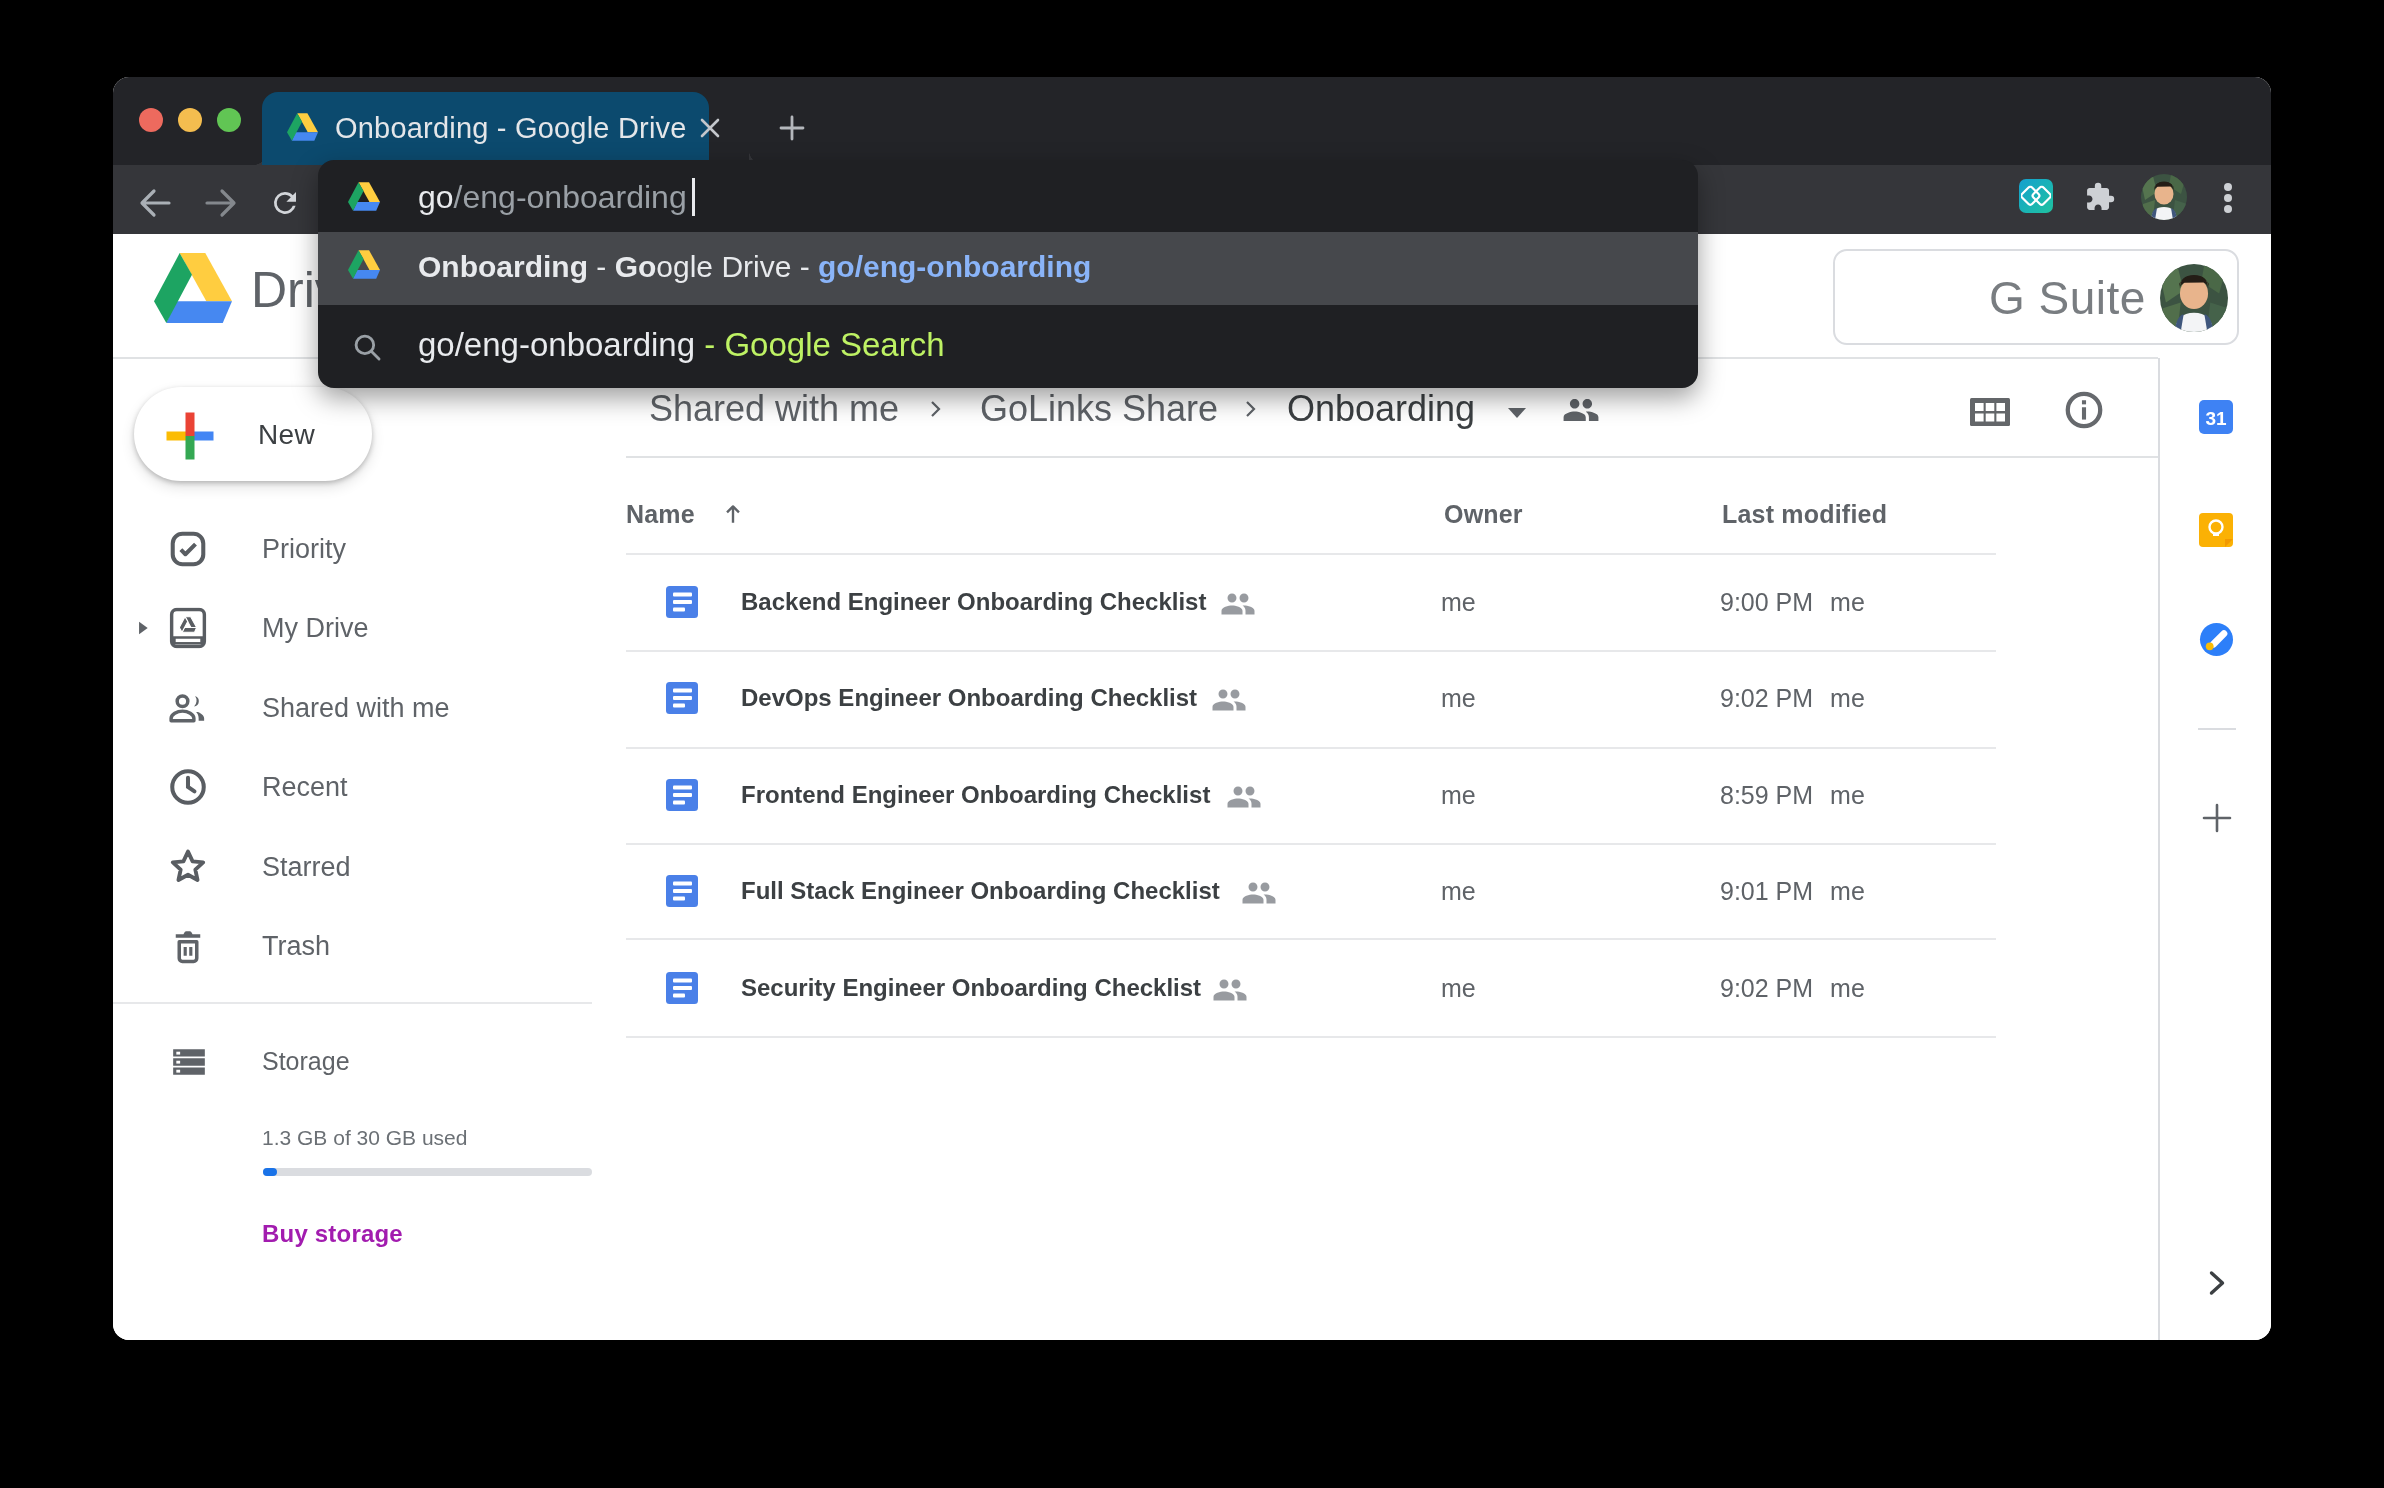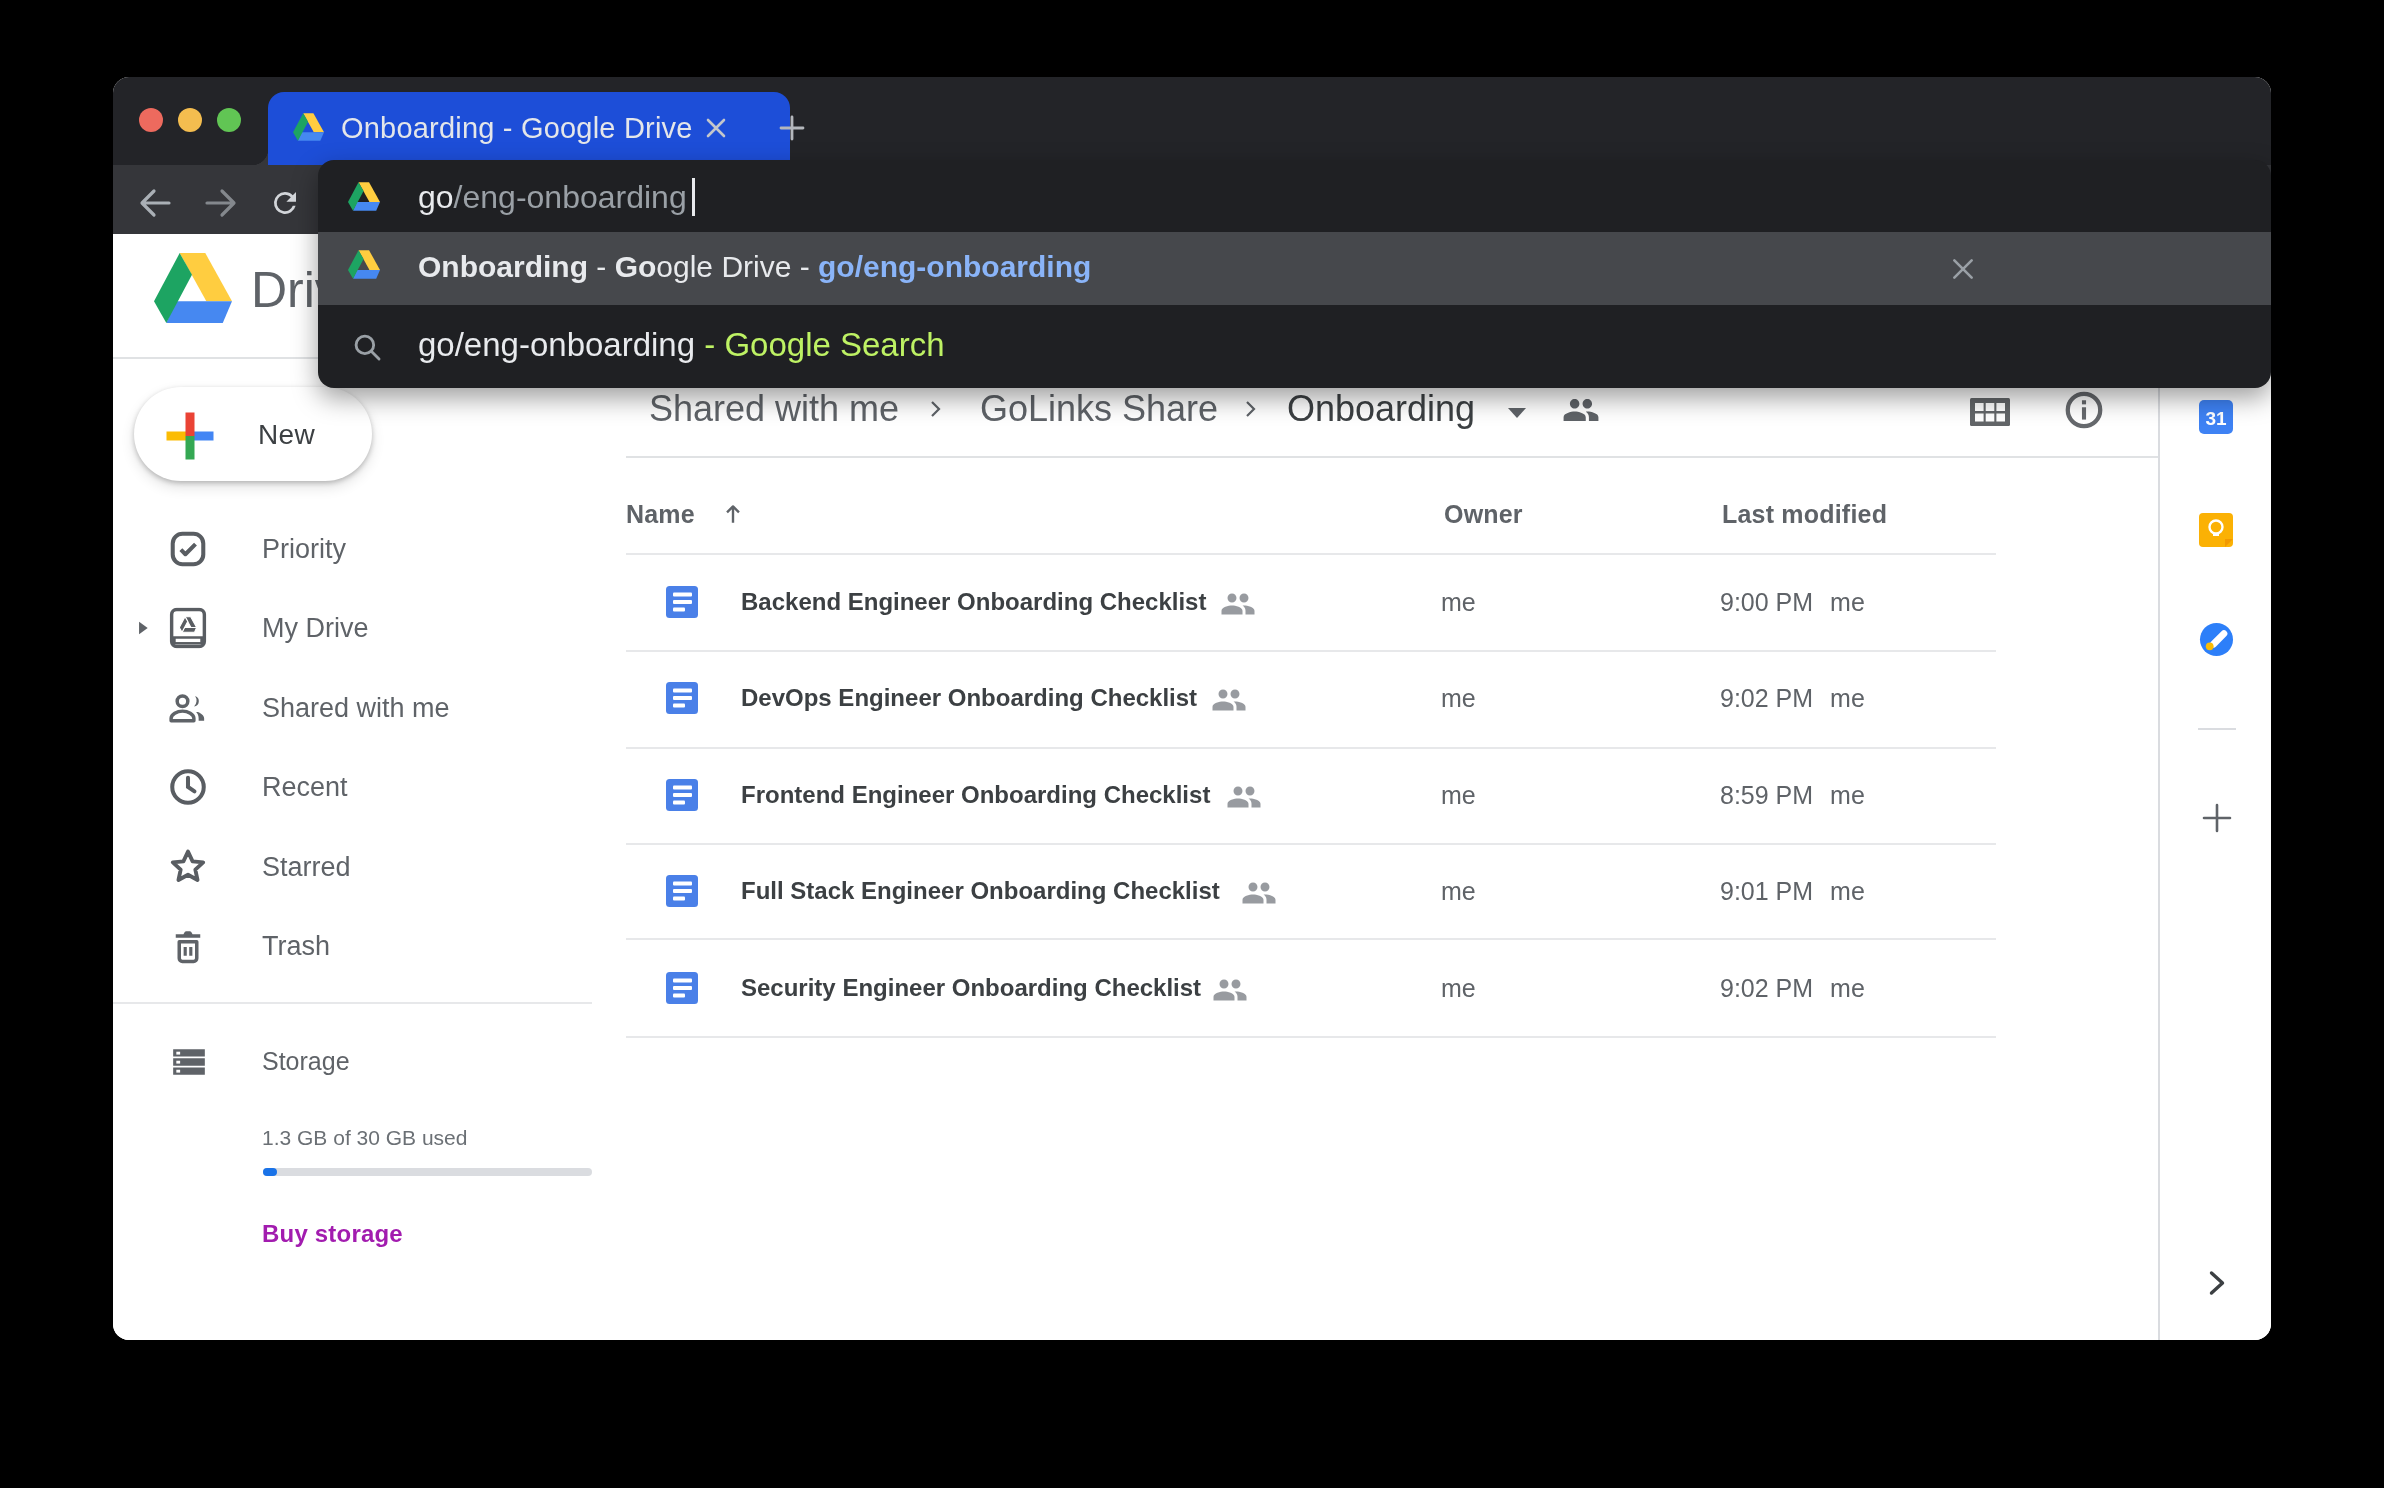--- a/index.html
+++ b/index.html
@@ -2,21 +2,21 @@
 <html><head><meta charset="utf-8">
 <style>
 *{margin:0;padding:0;box-sizing:border-box}
 html,body{width:2384px;height:1488px;background:#000;font-family:"Liberation Sans",sans-serif;overflow:hidden}
 .ab{position:absolute}
 #win{position:absolute;left:113px;top:77px;width:2158px;height:1263px;border-radius:16px;background:#fff;overflow:hidden}
 #titlebar{position:absolute;left:0;top:0;width:100%;height:88px;background:#232428}
 #toolbar{position:absolute;left:0;top:88px;width:100%;height:69px;background:#35363a}
 #content{position:absolute;left:0;top:0;width:100%;height:1263px}
 .dot{position:absolute;border-radius:50%}
-#tab{position:absolute;left:155px;top:15px;width:522px;height:73px;background:#1d4ed8;border-radius:16px 16px 0 0}
+#tab{position:absolute;left:149px;top:15px;width:447px;height:73px;background:#0c4a6e;border-radius:16px 16px 0 0}
 .ttxt{color:#e4e6e9;font-size:29px;letter-spacing:.2px;white-space:nowrap}
 svg{display:block}
 .nav{position:absolute;left:149px;color:#5f6368;font-size:27px;white-space:nowrap;transform:translateY(-50%)}
 .icn{position:absolute;transform:translate(-50%,-50%)}
 .rowline{position:absolute;left:513px;width:1370px;height:2px;background:#e7e8ea}
 .fname{position:absolute;left:628px;transform:translateY(-50%);color:#3c4043;font-size:24px;font-weight:700;white-space:nowrap}
 .meown{position:absolute;left:1328px;transform:translateY(-50%);color:#5f6368;font-size:25px}
 .mtime{position:absolute;left:1607px;transform:translateY(-50%);color:#5f6368;font-size:25px}
 .bc{color:#5f6368;font-size:36px;white-space:nowrap;transform:translateY(-50%)}
 </style></head>
@@ -266,21 +266,21 @@
       </svg>
     <div class="ab" style="left:2085px;top:651px;width:38px;height:2px;background:#dadce0"></div>
     <svg class="icn" style="left:2104px;top:741px" width="34" height="34" viewBox="0 0 34 34">
         <path d="M17 4v26M4 17h26" stroke="#5f6368" stroke-width="2.6" stroke-linecap="round"></path>
       </svg>
     <svg class="icn" style="left:2104px;top:1206px" width="17" height="26" viewBox="0 0 17 26">
         <path d="M3 3 L14 13 L3 23" fill="none" stroke="#3c4043" stroke-width="3.4" stroke-linecap="round" stroke-linejoin="round"></path>
       </svg>
   </div>
 
-  <div class="ab" style="left:205px;top:83px;width:1953px;height:228px;border-radius:16px;background:#1f2023;box-shadow:0 10px 26px rgba(0,0,0,.38);overflow:hidden">
+  <div class="ab" style="left:205px;top:83px;width:1380px;height:228px;border-radius:16px;background:#1f2023;box-shadow:0 10px 26px rgba(0,0,0,.38);overflow:hidden">
     <div class="ab" style="left:0;top:72px;width:100%;height:73px;background:#46484c"></div>
     <div class="ab" style="left:30px;top:22px;width:32px;height:29px">
         <svg width="32" height="29" viewBox="0 0 76 68">
           <use href="#dlogo"></use>
         </svg>
       </div>
     <div class="ab" style="left:100px;top:37px;transform:translateY(-50%);font-size:32px;color:#e8eaed;white-space:nowrap">go<span style="color:#9aa0a6">/eng-onboarding</span></div>
     <div class="ab" style="left:374px;top:18px;width:3px;height:38px;background:#e8eaed"></div>
     <div class="ab" style="left:30px;top:90px;width:32px;height:29px">
         <svg width="32" height="29" viewBox="0 0 76 68">

